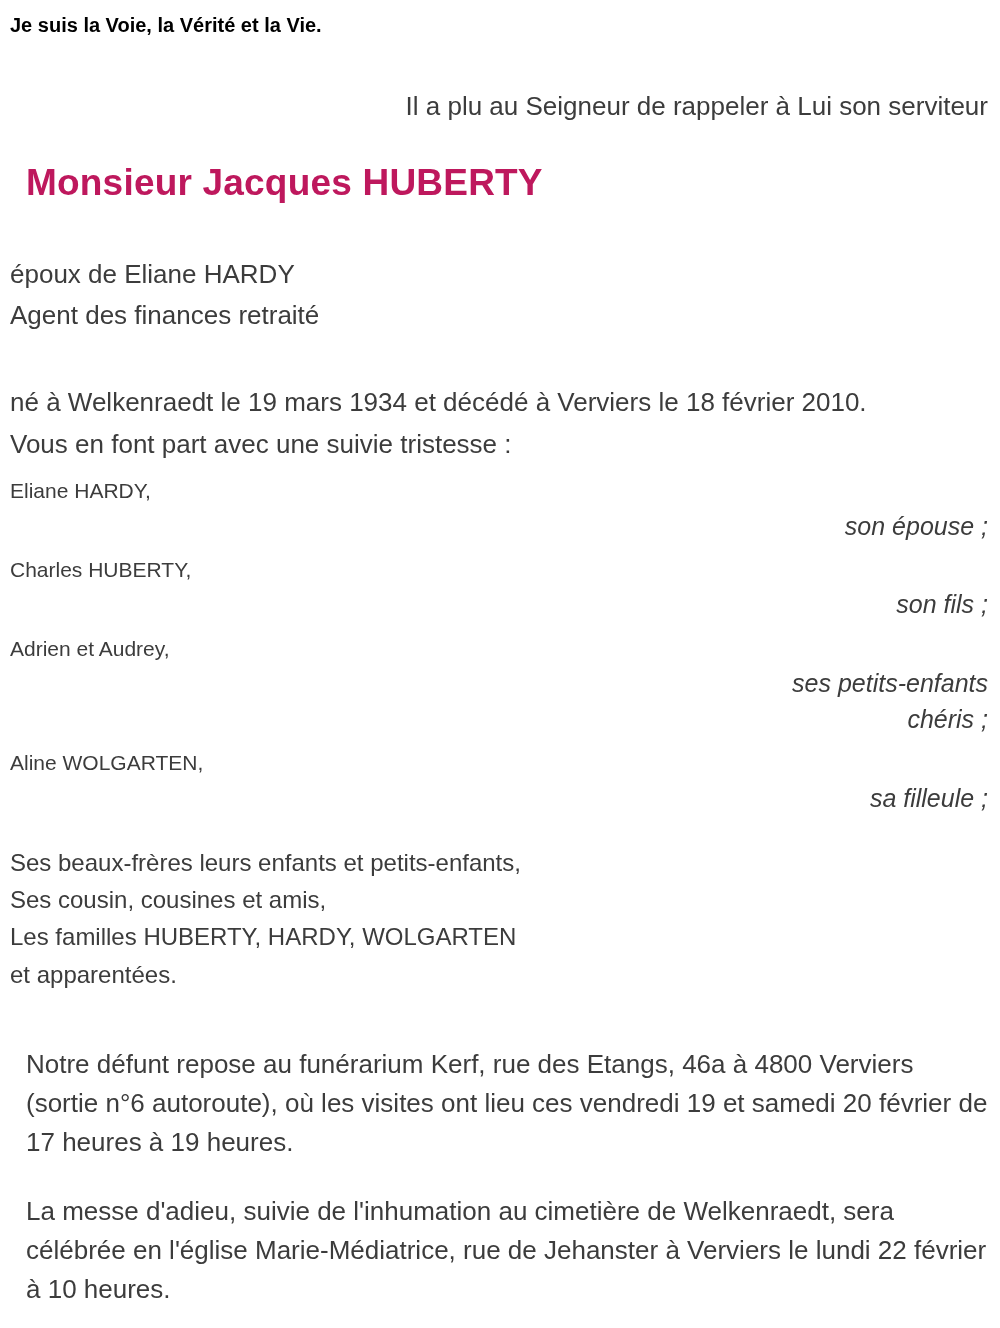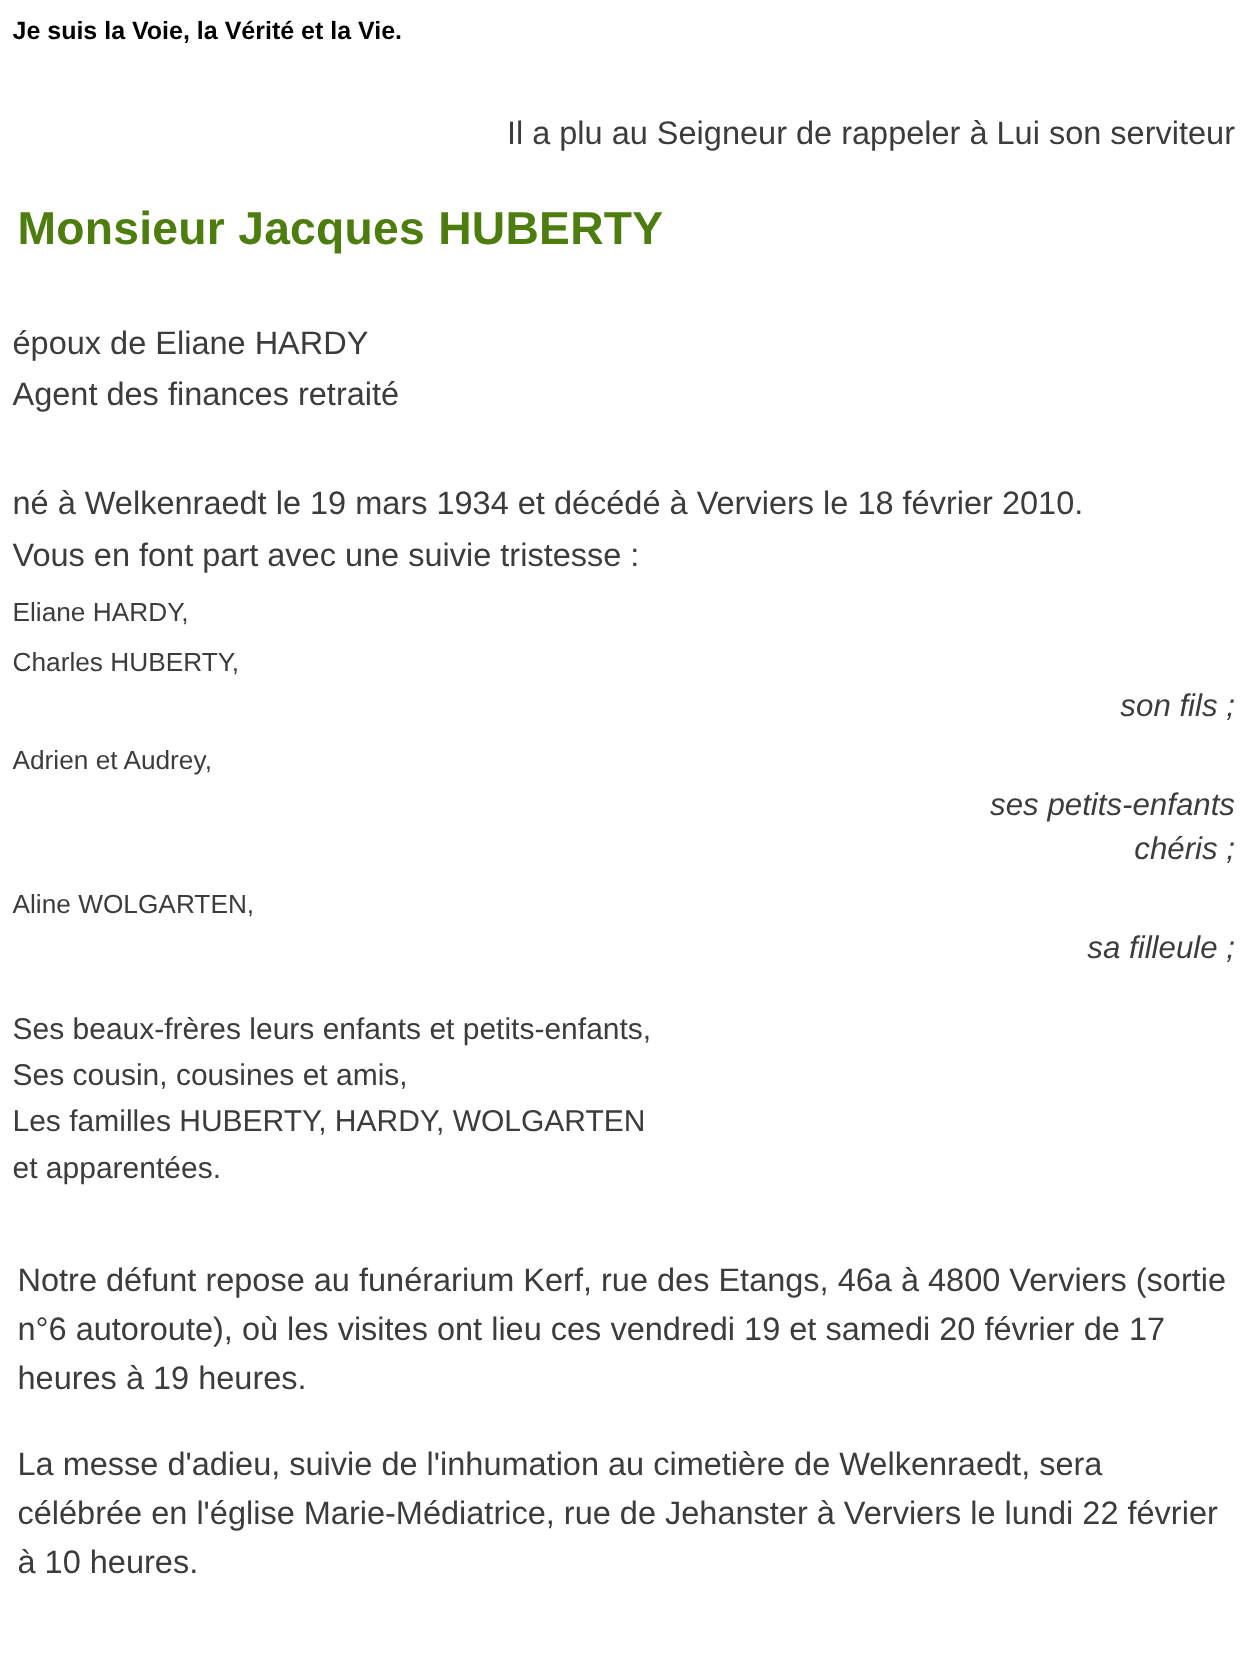--- a/index.html
+++ b/index.html
@@ -21,22 +21,22 @@
       margin: 0 0 54px 0;
     }
     .intro {
       font-size: 26px;
       margin: 0 0 40px 0;
       text-align: right;
     }
     .deceased-name {
       font-size: 37px;
       font-weight: 700;
-      color: #4d7c0f;
-      margin: 0 0 50px 4px;
+      color: #be185d;
+      margin: 0 0 50px 16px;
       letter-spacing: 0.2px;
     }
     .spouse-block {
       font-size: 26px;
       line-height: 1.58;
       margin: 0 0 46px 0;
     }
     .birth-death {
       font-size: 26px;
       line-height: 1.6;
@@ -66,21 +66,21 @@
 
     .family-lines {
       font-size: 24px;
       line-height: 1.55;
       margin: 28px 0 52px 0;
     }
 
     .para {
       font-size: 26px;
       line-height: 1.5;
-      margin: 0 0 30px 4px;
+      margin: 0 0 30px 16px;
       max-width: 980px;
     }
   </style>
 </head>
 <body>
 
 <div class="doc">
 
   <p class="epigraph">Je suis la Voie, la Vérité et la Vie.</p>
 
@@ -94,20 +94,21 @@
   </div>
 
   <p class="birth-death">né à Welkenraedt le 19 mars 1934 et décédé à Verviers le 18 février 2010.</p>
 
   <p class="announcement">Vous en font part avec une suivie tristesse :</p>
 
   <div class="relatives">
 
     <div class="relative">
       <div class="relative-name">Eliane HARDY,</div>
+      <div class="relative-relation">son épouse ;</div>
     </div>
 
     <div class="relative">
       <div class="relative-name">Charles HUBERTY,</div>
       <div class="relative-relation">son fils ;</div>
     </div>
 
     <div class="relative">
       <div class="relative-name">Adrien et Audrey,</div>
       <div class="relative-relation">ses petits-enfants chéris ;</div>

